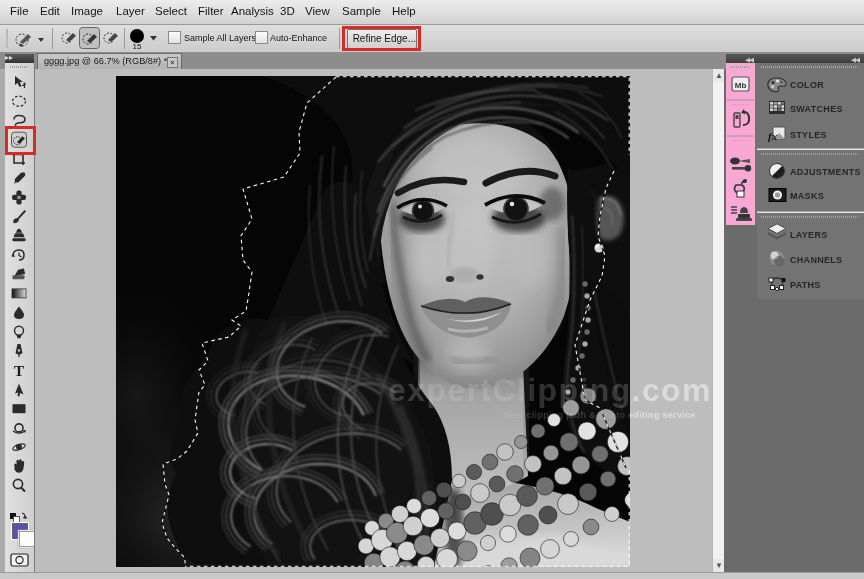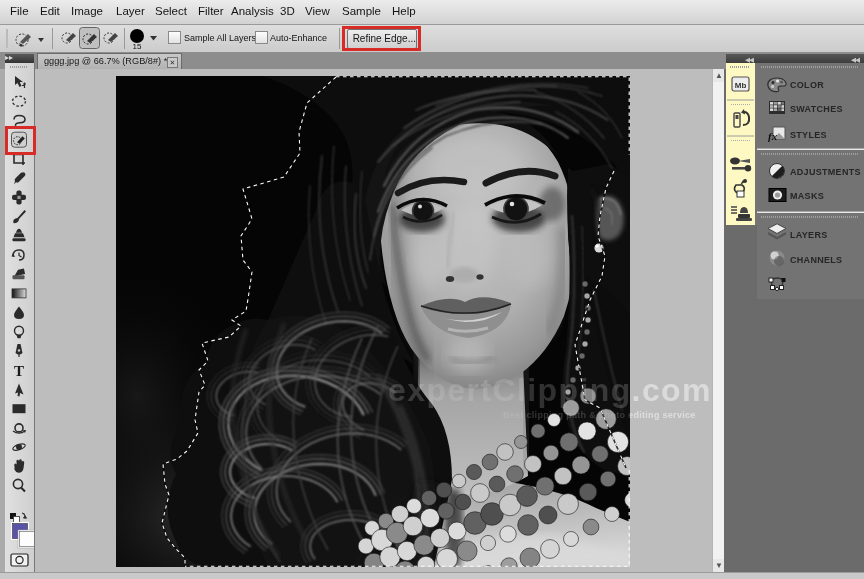--- a/index.html
+++ b/index.html
@@ -16,21 +16,21 @@
   #tabbar{left:0;top:53px;width:864px;height:16px;background:#8d8d8d;}
   #ttab{left:37px;top:0px;width:143px;height:16px;background:linear-gradient(#c9c9c9,#b0b0b0);border:1px solid #6b6b6b;border-bottom:none;font-size:9.2px;color:#161616;}
   #toolhdr{left:5px;top:1px;width:29px;height:9px;background:linear-gradient(#5a5a5a,#333);color:#ddd;font-size:8px;line-height:8px;}
   #panelhdr{left:726px;top:1px;width:138px;height:10px;background:linear-gradient(#585858,#3a3a3a);}
   
   #leftedge{left:0;top:69px;width:5px;height:503px;background:#ababab;}
   #toolbar{left:5px;top:63px;width:29px;height:509px;background:linear-gradient(90deg,#e0e0e0,#cfcfcf);border-right:1px solid #787878;}
   #canvas{left:35px;top:69px;width:677px;height:503px;background:#bdbdbd;}
   #scrollv{left:712px;top:69px;width:12px;height:503px;background:#f2f2f2;border-left:1px solid #b5b5b5;}
   #panelbg{left:724px;top:69px;width:140px;height:503px;background:#6b6b6b;}
-  #iconstrip{left:726px;top:63px;width:29px;height:162px;background:#fef9c3;border-right:7px solid #737373;}
+  #iconstrip{left:726px;top:63px;width:29px;height:162px;background:#f9a8d4;border-right:7px solid #737373;}
   #mainpanel{left:757px;top:63px;width:107px;height:236px;background:#737373;}
   #statusbar{left:0;top:572px;width:864px;height:7px;background:#c9c9c9;border-top:1px solid #9b9b9b;}
   
   .prow{position:absolute;left:0;width:107px;height:24px;font-size:9px;font-weight:bold;color:#262626;letter-spacing:0.3px;}
   .prow .lbl{position:absolute;left:33px;top:7px;}
   .grip{position:absolute;height:2px;background-image:repeating-linear-gradient(90deg,#9e9e9e 0 1px,transparent 1px 2px);}
   
   .redbox{position:absolute;border:3px solid #d62b26;}
   
   .wmbig{top:372px;height:41px;font-size:32px;font-weight:bold;white-space:nowrap;letter-spacing:1.4px;overflow:hidden;}
@@ -598,20 +598,23 @@
     </div>
     <div class="abs" style="left:0;top:148px;width:107px;height:1px;background:#a6a6a6"></div>
     <div class="abs" style="left:0;top:149px;width:107px;height:1px;background:#e8e8e8"></div>
     <div class="grip" style="left:4px;top:153px;width:98px;"></div>
     <div class="prow" style="top:185px">
       <span class="lbl">CHANNELS</span>
     </div>
     <div class="prow" style="top:160px">
       <span class="lbl">LAYERS</span>
     </div>
+    <div class="prow" style="top:210px">
+      <span class="lbl">PATHS</span>
+    </div>
     <svg class="abs" style="left:9px;top:10px" width="22" height="226" viewBox="0 0 22 226">
 
       <path d="M11 5 C4 5 1 9 2 13 C3 17 7 19 11 18.6 C13 18.4 13 17 12.4 16 C11.6 14.8 12.2 13.4 14 13.2 L18.4 13 C20 12.8 20.6 11 19.6 9 C18 6.4 15 5 11 5 Z" fill="#8a8a8a" stroke="#2e2e2e" stroke-width="1.2"></path>
       <circle cx="7" cy="9.4" r="1.5" fill="#2a2a2a"></circle>
       <circle cx="11.5" cy="8" r="1.5" fill="#e8e8e8"></circle>
       <circle cx="15.6" cy="9.2" r="1.4" fill="#555"></circle>
       <circle cx="6.6" cy="13.6" r="1.5" fill="#cfcfcf"></circle>
 
       <g transform="translate(0,24)">
         <rect x="3" y="4" width="16" height="13" fill="#2d2d2d"></rect>

